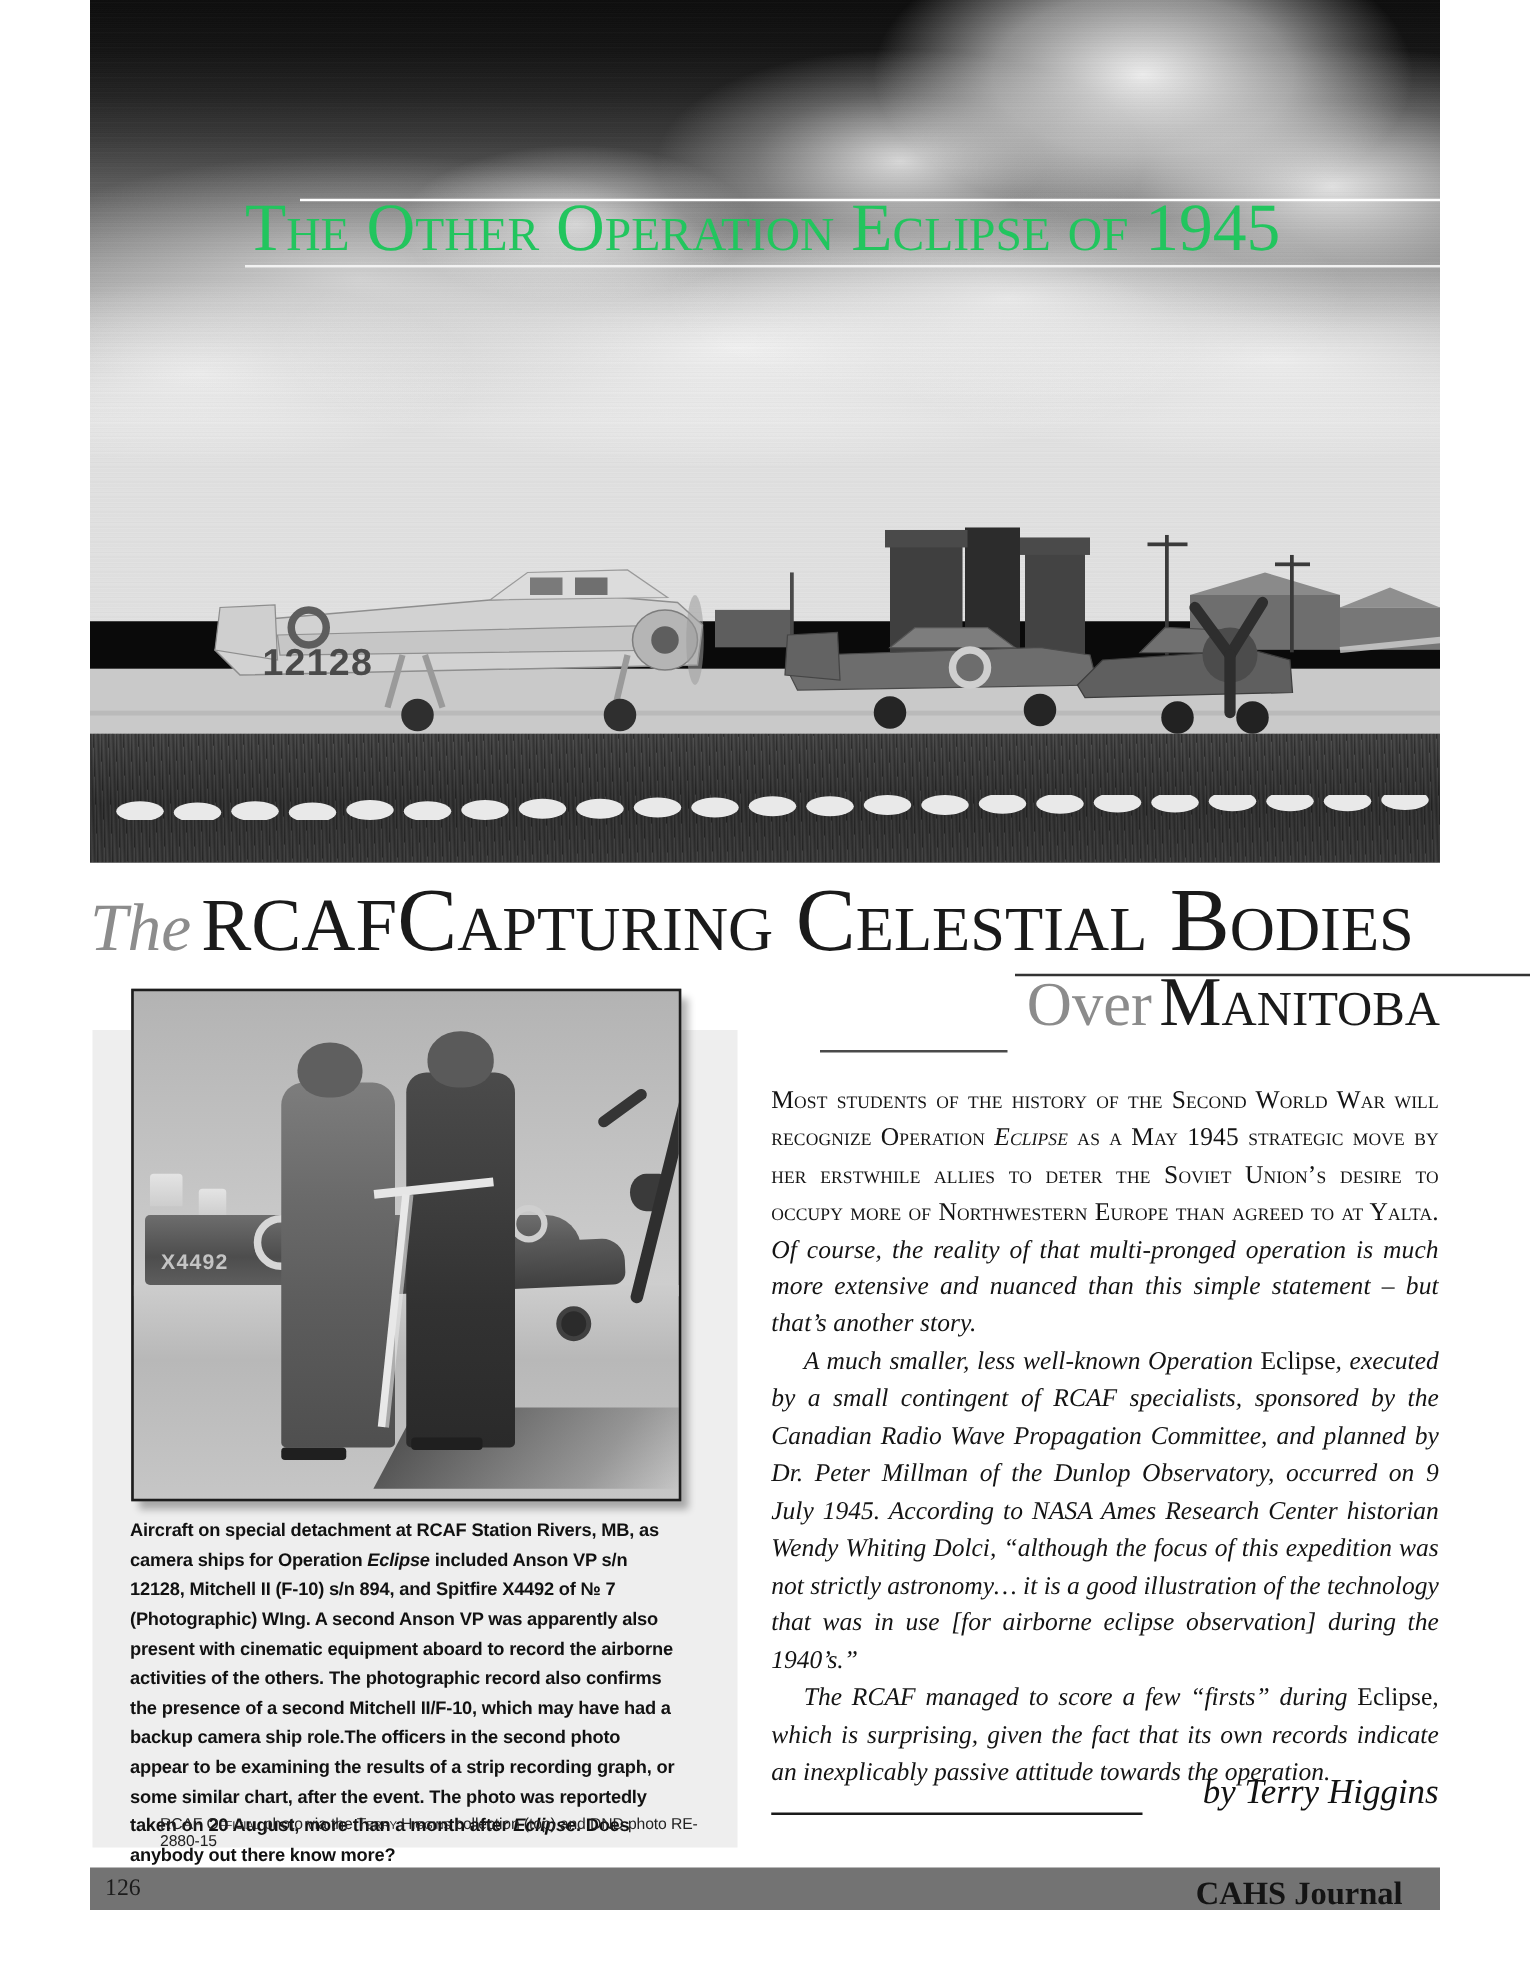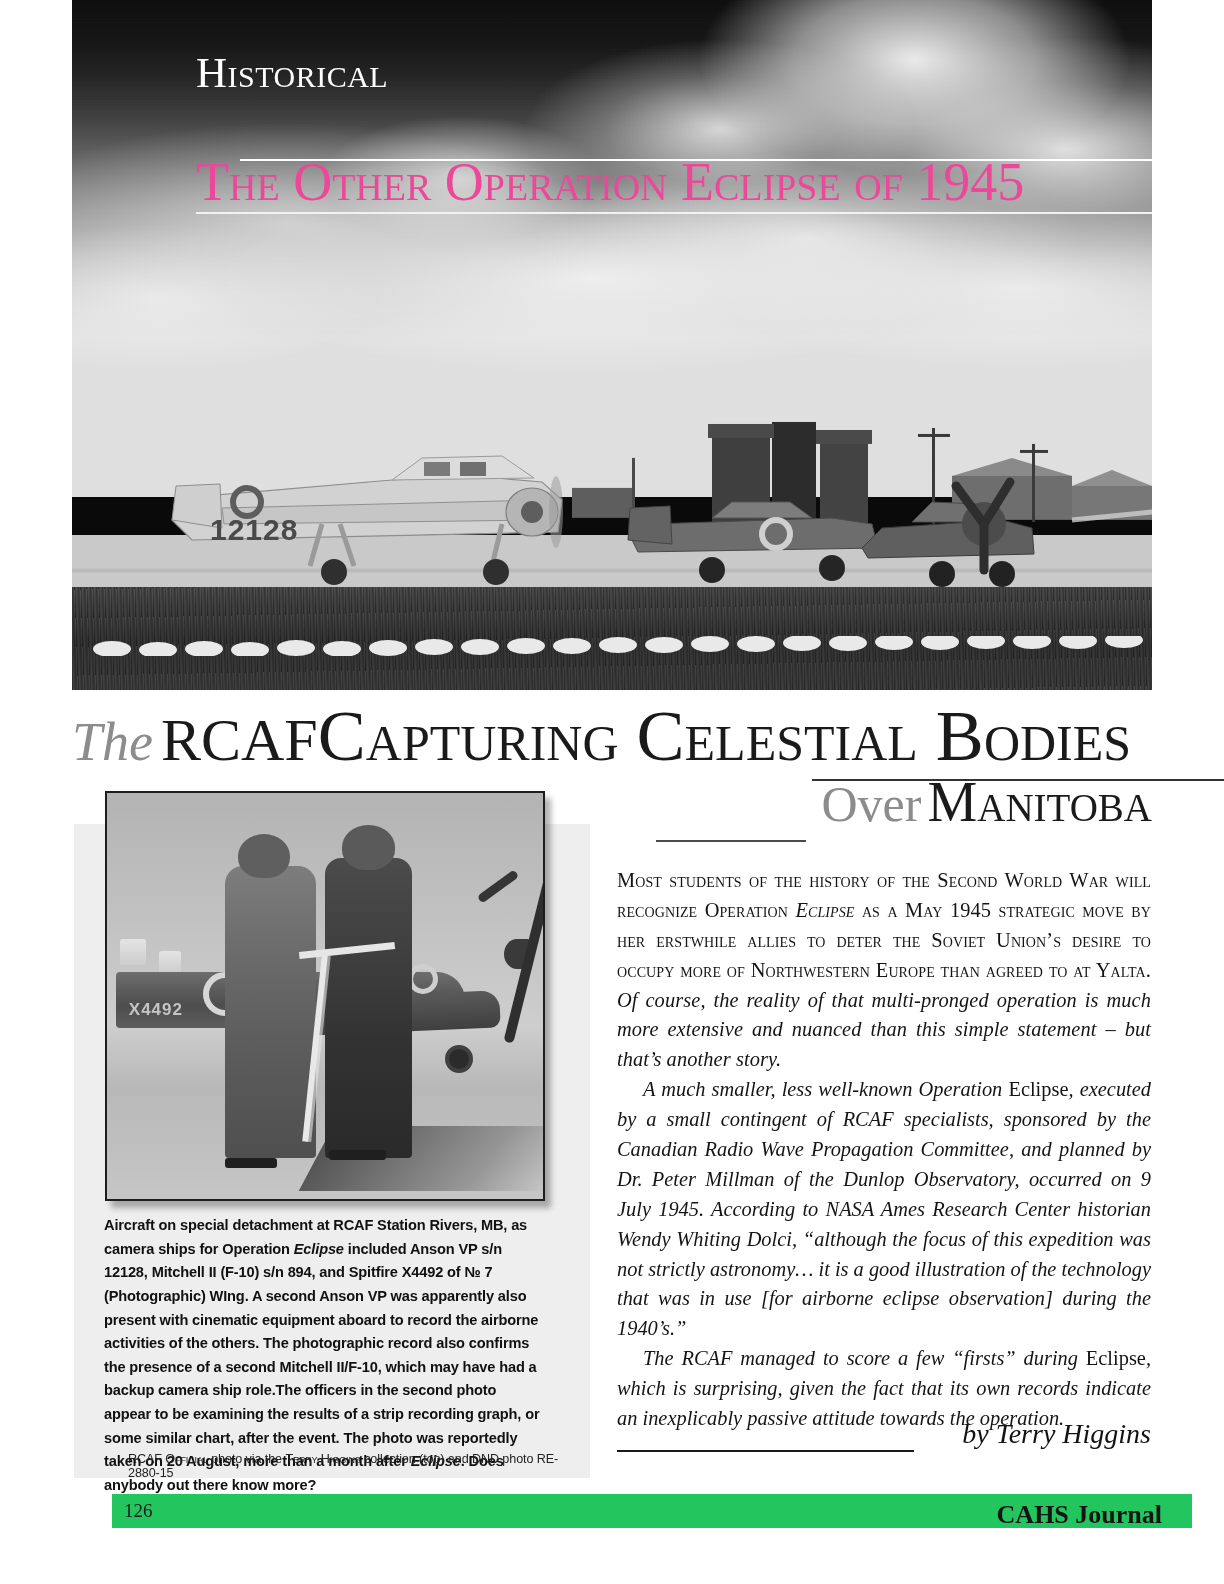--- a/index.html
+++ b/index.html
@@ -75,21 +75,21 @@
     letter-spacing: 0.5px;
     white-space: nowrap;
   }
   .hs-line1 { left: 124px; top: 48px;  font-size: 43px; }
   .hs-line2 { left: 124px; top: 100px; font-size: 43px; }
 
   .title-main {
     position: absolute;
     left: 124px; top: 155px;
     width: 976px;
-    color: #ec4899;
+    color: #22c55e;
     font-family: "Liberation Serif", serif;
     font-variant: small-caps;
     font-size: 54px;
     line-height: 1.0;
     white-space: nowrap;
   }
   .rule-top-title {
     position: absolute;
     left: 168px; top: 159px; width: 930px; height: 2px;
     background: #ffffff;
@@ -365,22 +365,21 @@
     font-style: italic;
     font-size: 28px;
     color: #121212;
   }
 
   
   .footer {
     position: absolute;
     left: 72px; top: 1494px;
     width: 1080px; height: 34px;
-    background: #22c55e;
-    margin-left: 40px;
+    background: #737373;
   }
   .footer-page {
     position: absolute;
     left: 12px; top: 6px;
     font-size: 19px;
     color: #1c1c1c;
   }
   .footer-journal {
     position: absolute;
     right: 30px; top: 6px;
@@ -488,21 +487,20 @@
       <ellipse cx="776" cy="7" rx="19" ry="8"></ellipse>
         <ellipse cx="822" cy="6" rx="19" ry="8"></ellipse>
       <ellipse cx="868" cy="6" rx="19" ry="8"></ellipse>
         <ellipse cx="914" cy="5" rx="19" ry="8"></ellipse>
       <ellipse cx="960" cy="5" rx="19" ry="8"></ellipse>
         <ellipse cx="1006" cy="5" rx="19" ry="8"></ellipse>
       <ellipse cx="1052" cy="4" rx="19" ry="8"></ellipse>
     </g>
   </svg>
 
-  <div class="hs-line1">Historical</div>
   <div class="rule-top-title"></div>
   <div class="title-main">The Other Operation Eclipse of 1945</div>
   <div class="rule-bot-title"></div>
 </div>
 
 <div class="headline">
   <div class="hl-row1">
     <span class="hl-the">The</span><span class="hl-rcaf">RCAF</span><span class="hl-caps">Capturing Celestial Bodies</span>
   </div>
   <div class="hl-row2">

